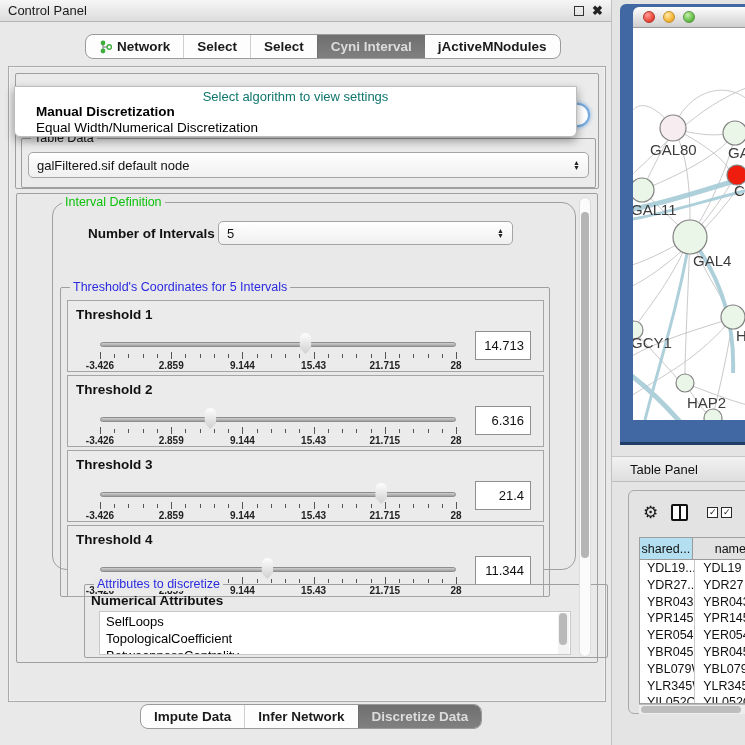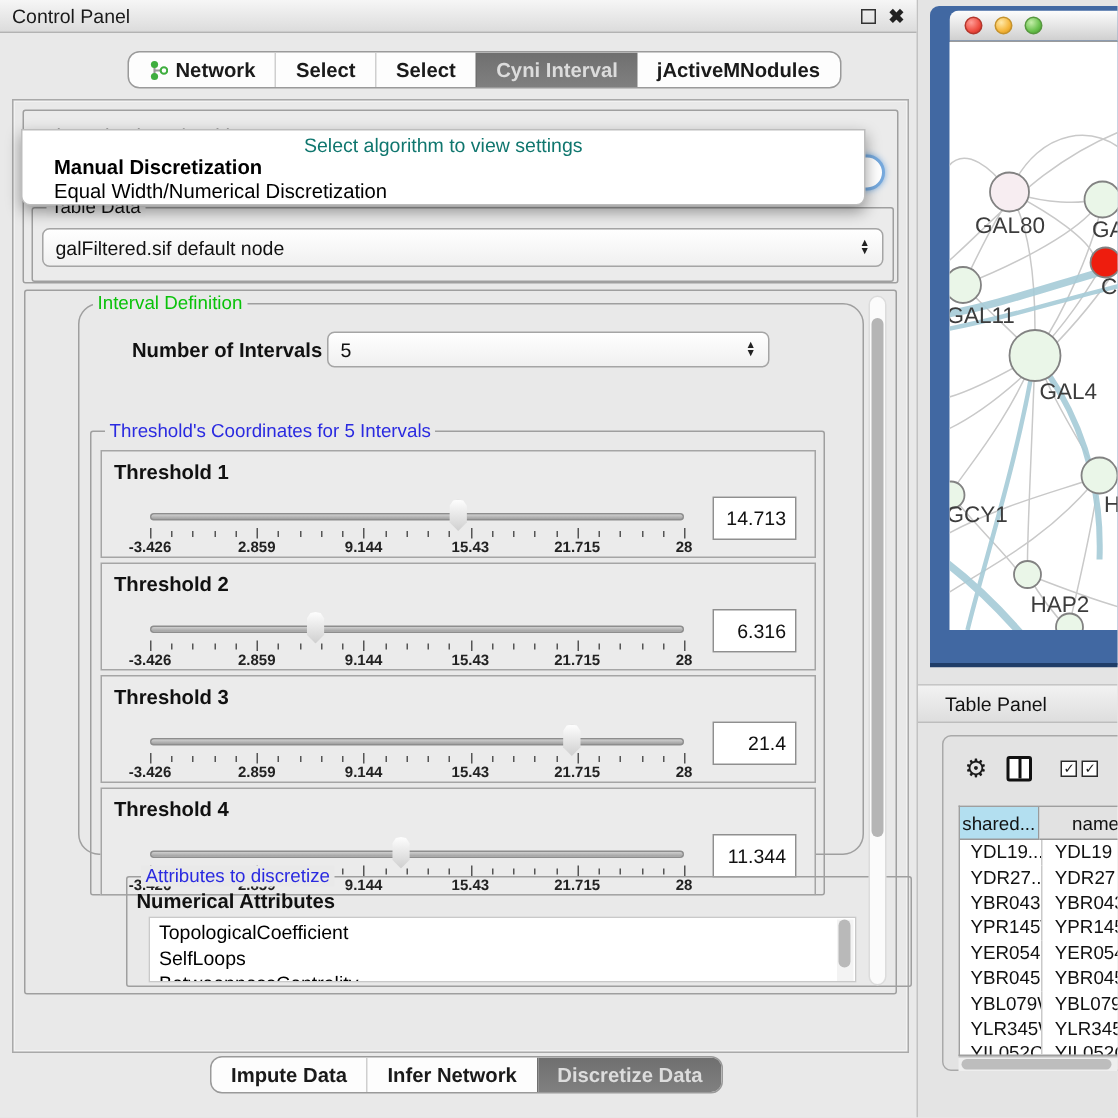--- a/index.html
+++ b/index.html
@@ -377,22 +377,22 @@
             <div class="valbox">11.344</div>
           </div>
         </div>
       </div>
 
       <div class="titled-box attr-box">
         <span class="box-label lab-blue">Attributes to discretize</span>
         <span class="attr-header">Numerical Attributes</span>
         <div class="attr-list">
           <div class="list-inner">
+              <div class="attr-item">SelfLoops</div>
               <div class="attr-item">TopologicalCoefficient</div>
-              <div class="attr-item">SelfLoops</div>
               <div class="attr-item">BetweennessCentrality</div>
             </div>
           <div class="attr-scroll">
               <div class="thumb-v"></div>
             </div>
         </div>
       </div>
 
       <div class="vscroll">
           <div class="thumb-v"></div>

